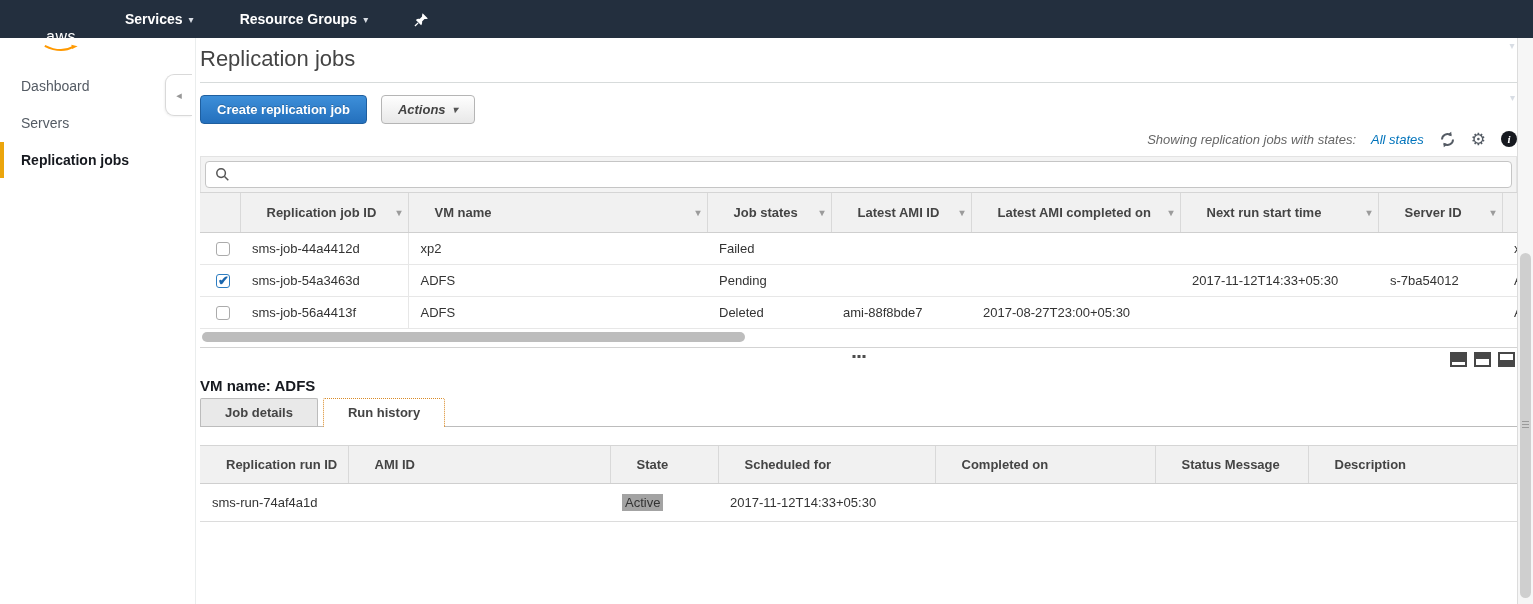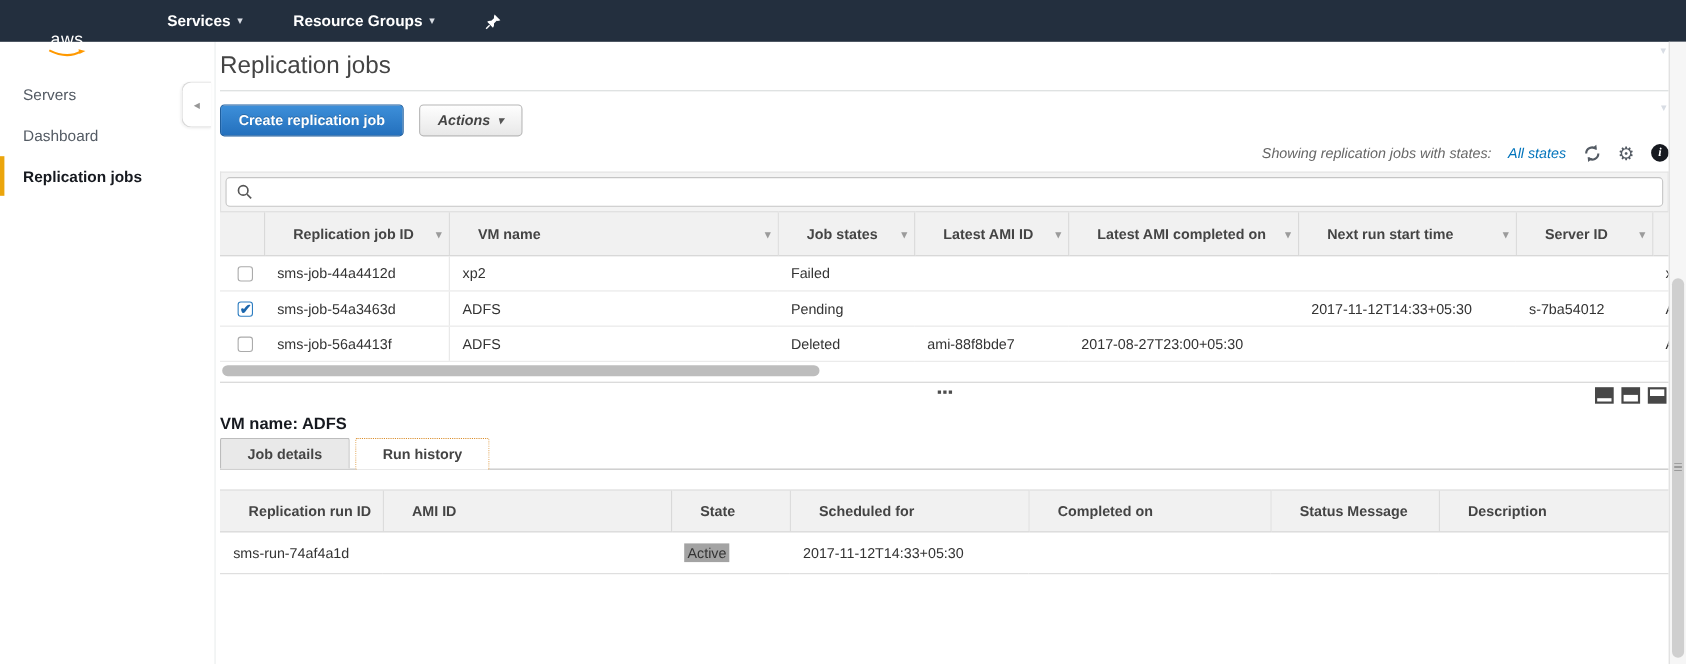--- a/index.html
+++ b/index.html
@@ -6,21 +6,21 @@
   html,body { width:1533px; height:604px; overflow:hidden; background:#fff;
               font-family:"Liberation Sans", sans-serif; }
 
   
   .topnav { height:38px; background:#232f3e; display:flex; align-items:center;
             color:#fff; font-size:14px; font-weight:bold; position:relative; z-index:5; }
   .logo { display:flex; flex-direction:column; align-items:center; margin-left:42px; cursor:pointer; }
   .logo-text { font-size:16px; font-weight:normal; line-height:15px; letter-spacing:.5px;margin-top:44px; }
   .nav-item { display:flex; align-items:center; cursor:pointer; }
   .nav-caret { font-size:10px; margin-left:6px; color:#d8dde4; font-weight:normal; }
-  .nav-menu { display:flex; gap:46px; margin-left:72px; }
+  .nav-menu { display:flex; gap:46px; margin-left:45px; }
   .pin { margin-left:46px; cursor:pointer; display:flex; }
   .nav-right { margin-left:auto; display:flex; align-items:center; gap:36px; padding-right:18px;flex-direction:column; }
   .bell { display:flex; cursor:pointer; }
 
   
   .page { display:flex; height:566px; position:relative; }
 
   .sidebar { width:196px; border-right:1px solid #eaeded; padding-top:30px; flex:none; }
   .side-item { padding:10px 0 10px 21px; font-size:14px; color:#545b64; cursor:pointer; margin-bottom:1px; }
   .side-item.active { font-weight:bold; color:#16191f; border-left:4px solid #eba50c; padding-left:17px; }
@@ -159,22 +159,22 @@
     <span class="nav-item">
       <span>Support</span>
       <span class="nav-caret">▾</span>
     </span>
   </div>
 </nav>
 
 <div class="page">
 
   <aside class="sidebar">
+    <div class="side-item">Dashboard</div>
     <div class="side-item">Servers</div>
-    <div class="side-item">Dashboard</div>
     <div class="side-item active">Replication jobs</div>
   </aside>
 
   <div class="collapse-tab">
     <span>◂</span>
   </div>
 
   <main class="content">
 
     <h1 class="page-title">Replication jobs</h1>

